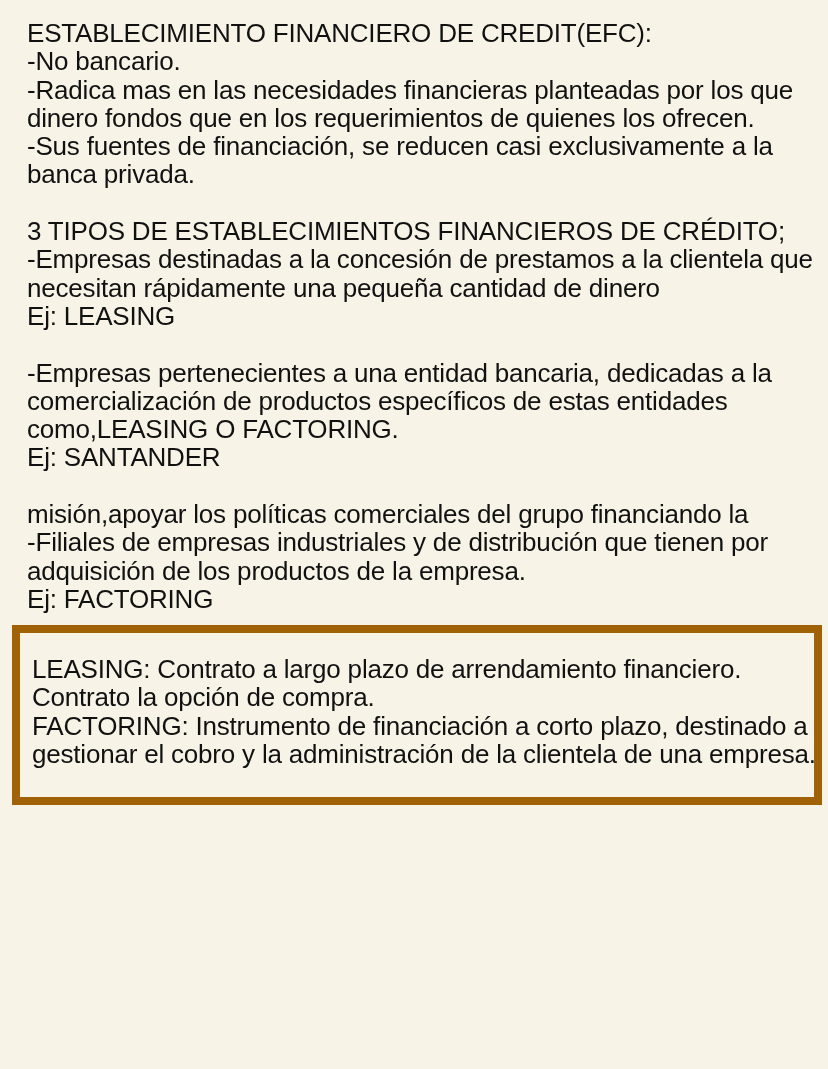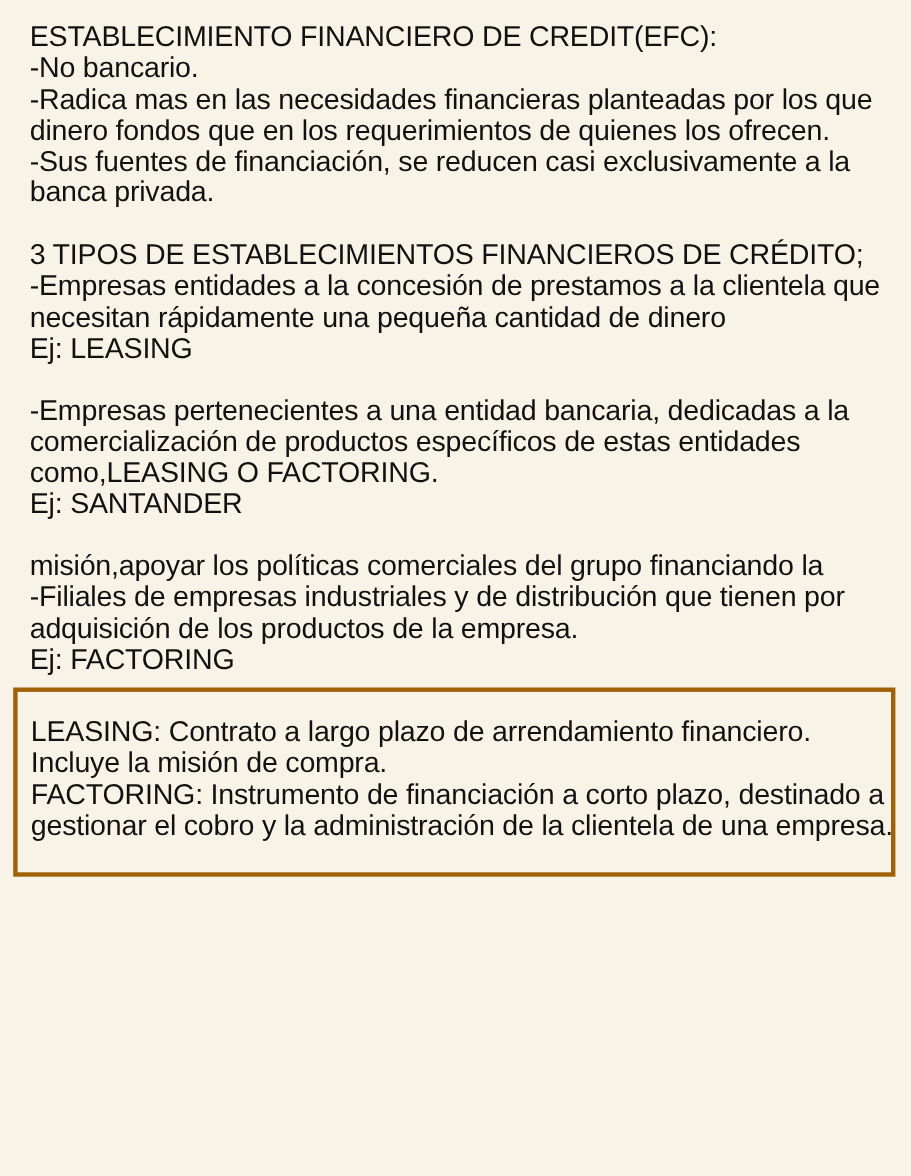--- a/index.html
+++ b/index.html
@@ -29,21 +29,21 @@
     }
     .gap {
       height: 28.3px;
     }
     .box {
       position: absolute;
       left: 12px;
       top: 625px;
       width: 794px;
       height: 164px;
-      border: 4px solid #a16207;
+      border: 8px solid #a16207;
       box-sizing: content-box;
     }
     .box-inner {
       position: absolute;
       left: 12px;
       top: 22px;
     }
   </style>
 </head>
 <body>
@@ -57,21 +57,21 @@
     <div class="line">-Sus fuentes de financiación, se reducen casi exclusivamente a la</div>
     <div class="line">banca privada.</div>
   </div>
 
   <div class="gap"></div>
 
   <div class="section">
     <div class="line">3 TIPOS DE ESTABLECIMIENTOS FINANCIEROS DE CRÉDITO;</div>
 
     <div class="type-block">
-      <div class="line">-Empresas entidades a la concesión de prestamos a la clientela que</div>
+      <div class="line">-Empresas destinadas a la concesión de prestamos a la clientela que</div>
       <div class="line">necesitan rápidamente una pequeña cantidad de dinero</div>
       <div class="line">Ej: LEASING</div>
     </div>
 
     <div class="gap"></div>
 
     <div class="type-block">
       <div class="line">-Empresas pertenecientes a una entidad bancaria, dedicadas a la</div>
       <div class="line">comercialización de productos específicos de estas entidades</div>
       <div class="line">como,LEASING O FACTORING.</div>
@@ -85,17 +85,17 @@
       <div class="line">-Filiales de empresas industriales y de distribución que tienen por</div>
       <div class="line">adquisición de los productos de la empresa.</div>
       <div class="line">Ej: FACTORING</div>
     </div>
   </div>
 </div>
 
 <div class="box">
   <div class="box-inner">
     <div class="line">LEASING: Contrato a largo plazo de arrendamiento financiero.</div>
-    <div class="line">Incluye la misión de compra.</div>
+    <div class="line">Contrato la opción de compra.</div>
     <div class="line">FACTORING: Instrumento de financiación a corto plazo, destinado a</div>
     <div class="line">gestionar el cobro y la administración de la clientela de una empresa.</div>
   </div>
 </div>
 
 </body></html>

